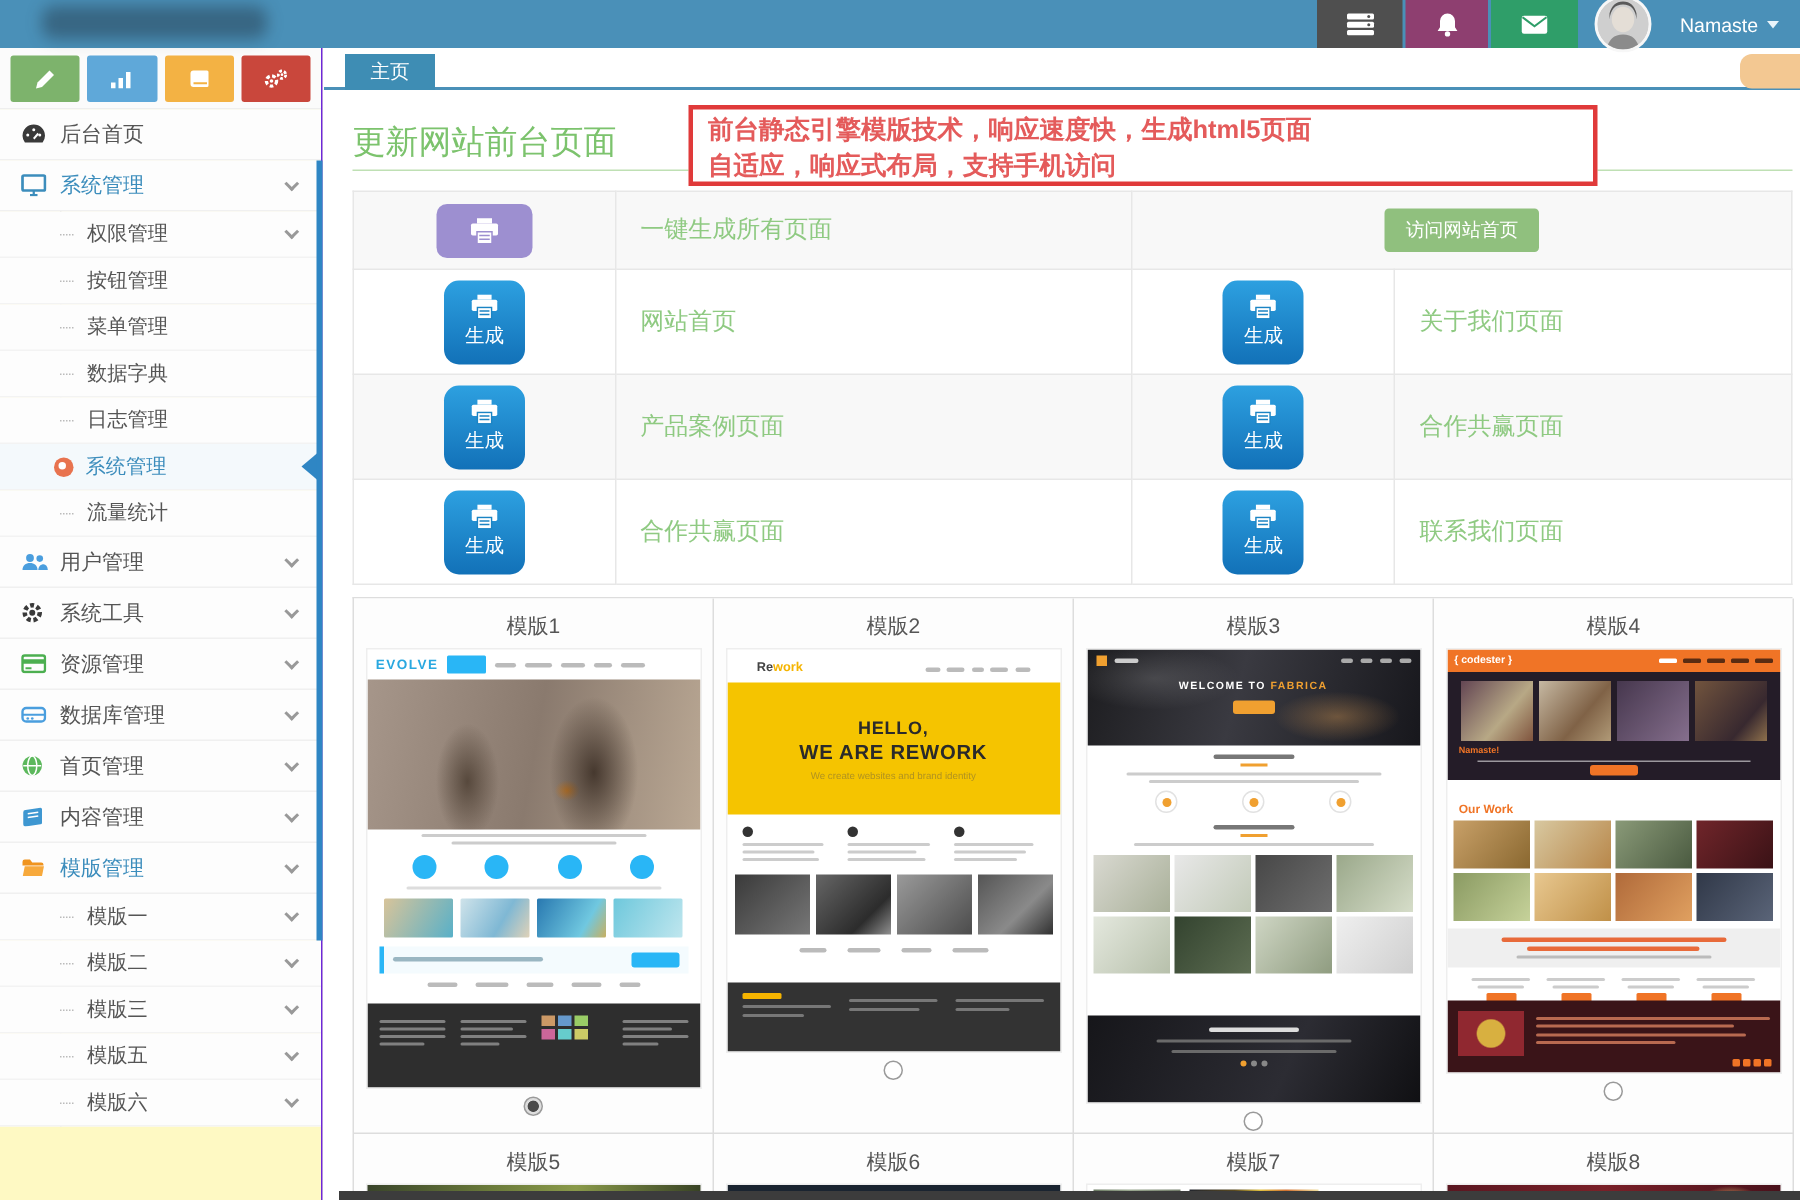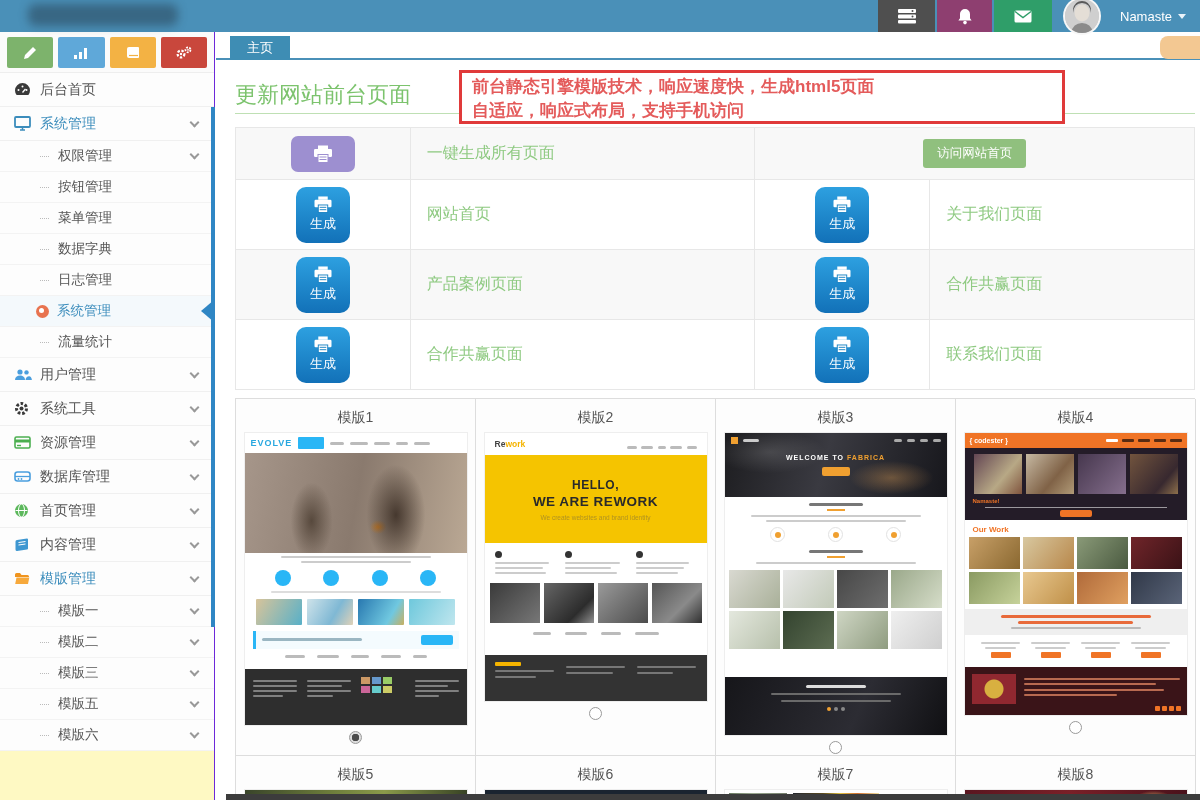--- a/index.html
+++ b/index.html
@@ -96,21 +96,21 @@
   .t1-btn{width:32px;height:10px;background:#29b6f6;border-radius:2px}
   .t1-logos{display:flex;gap:12px;justify-content:center;align-items:center;height:16px}
   .t1-foot{position:absolute;left:0;right:0;bottom:0;height:56px;background:#2e2e2e;display:flex;gap:10px;padding:8px}
   .fcol{flex:1}
   .fcol i{display:block;height:2px;background:#808080;border-radius:1px;margin:3px 0}
   .fthumbs{display:grid;grid-template-columns:repeat(3,9px);gap:2px}
   .fthumbs b{width:9px;height:7px;display:block}
 
   
   .t2{height:268px}
-  .t2-nav{height:22px;display:flex;align-items:center;justify-content:space-between;padding:0 10px}
+  .t2-nav{height:22px;display:flex;align-items:center;justify-content:space-between;padding:0 20px}
   .t2-logo{font-size:8.5px;font-weight:bold;color:#444}
   .t2-logo em{font-style:normal;color:#f5b400}
   .t2-hero{height:88px;background:#f5c400;display:flex;flex-direction:column;align-items:center;justify-content:center;gap:2px}
   .t2-h1{font-size:12px;font-weight:900;color:#2a2a2a;letter-spacing:.5px}
   .t2-h2{font-size:13.5px;font-weight:900;color:#2a2a2a;letter-spacing:.5px}
   .t2-sub{font-size:6.5px;color:#b09220;margin-top:3px}
   .t2-cols{display:flex;gap:10px;padding:8px 10px 2px}
   .t2-cols>div{flex:1}
   .t2-dot{width:7px;height:7px;border-radius:50%;background:#333;margin-bottom:4px}
   .t2-gal{display:flex;gap:4px;justify-content:center;margin-top:4px}
@@ -164,21 +164,21 @@
   .t4-slider{height:72px;background:#241c28;position:relative;padding:6px 6px 0}
   .t4-tiles{display:flex;gap:4px;justify-content:center}
   .t4-tiles div{width:48px;height:40px;opacity:.9}
   .t4s1{background:linear-gradient(130deg,#6a4a58,#c8b890 60%,#8a5a40)}
   .t4s2{background:linear-gradient(130deg,#d8cab0,#8a6a4a 60%,#c0a880)}
   .t4s3{background:linear-gradient(130deg,#4a3a52,#907898)}
   .t4s4{background:linear-gradient(130deg,#7a5a40,#3a2a30 70%,#9a7a50)}
   .t4-nam{position:absolute;left:8px;bottom:16px;color:#f07426;font-size:6px;font-weight:bold}
   .t4-line{position:absolute;left:20px;right:20px;bottom:12px;height:1px;background:rgba(255,255,255,.55)}
   .t4-btn{position:absolute;left:50%;bottom:3px;margin-left:-16px;width:32px;height:7px;background:#f07426;border-radius:2px}
-  .t4-work{color:#f07426;font-size:8px;font-weight:bold;margin:5px 0 3px 8px}
+  .t4-work{color:#f07426;font-size:8px;font-weight:bold;margin:15px 0 3px 8px}
   .t4-grid{display:grid;grid-template-columns:repeat(4,51px);gap:3px;justify-content:center}
   .t4-grid div{height:32px}
   .t4a{background:linear-gradient(130deg,#c8a068,#8a6830)}
   .t4b{background:linear-gradient(130deg,#d8c8a0,#b8874a)}
   .t4c{background:linear-gradient(130deg,#8a9a78,#4a5a40)}
   .t4d{background:linear-gradient(130deg,#70252a,#3a1216)}
   .t4e{background:linear-gradient(130deg,#8a9a62,#c6d29a)}
   .t4f{background:linear-gradient(130deg,#e8c890,#c09048)}
   .t4g{background:linear-gradient(130deg,#b06a3a,#e0a060)}
   .t4h{background:linear-gradient(130deg,#303848,#5a6478)}

